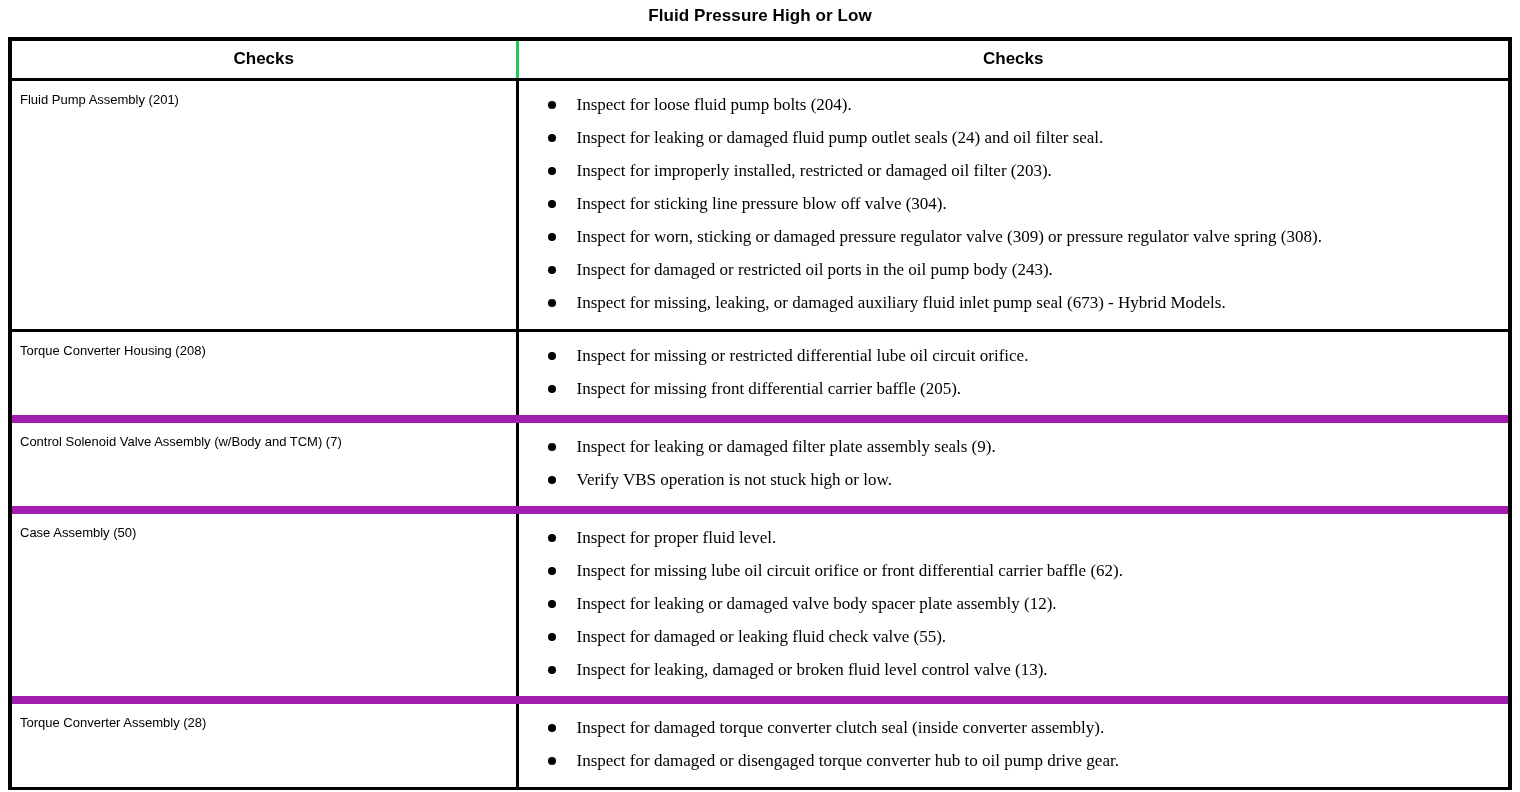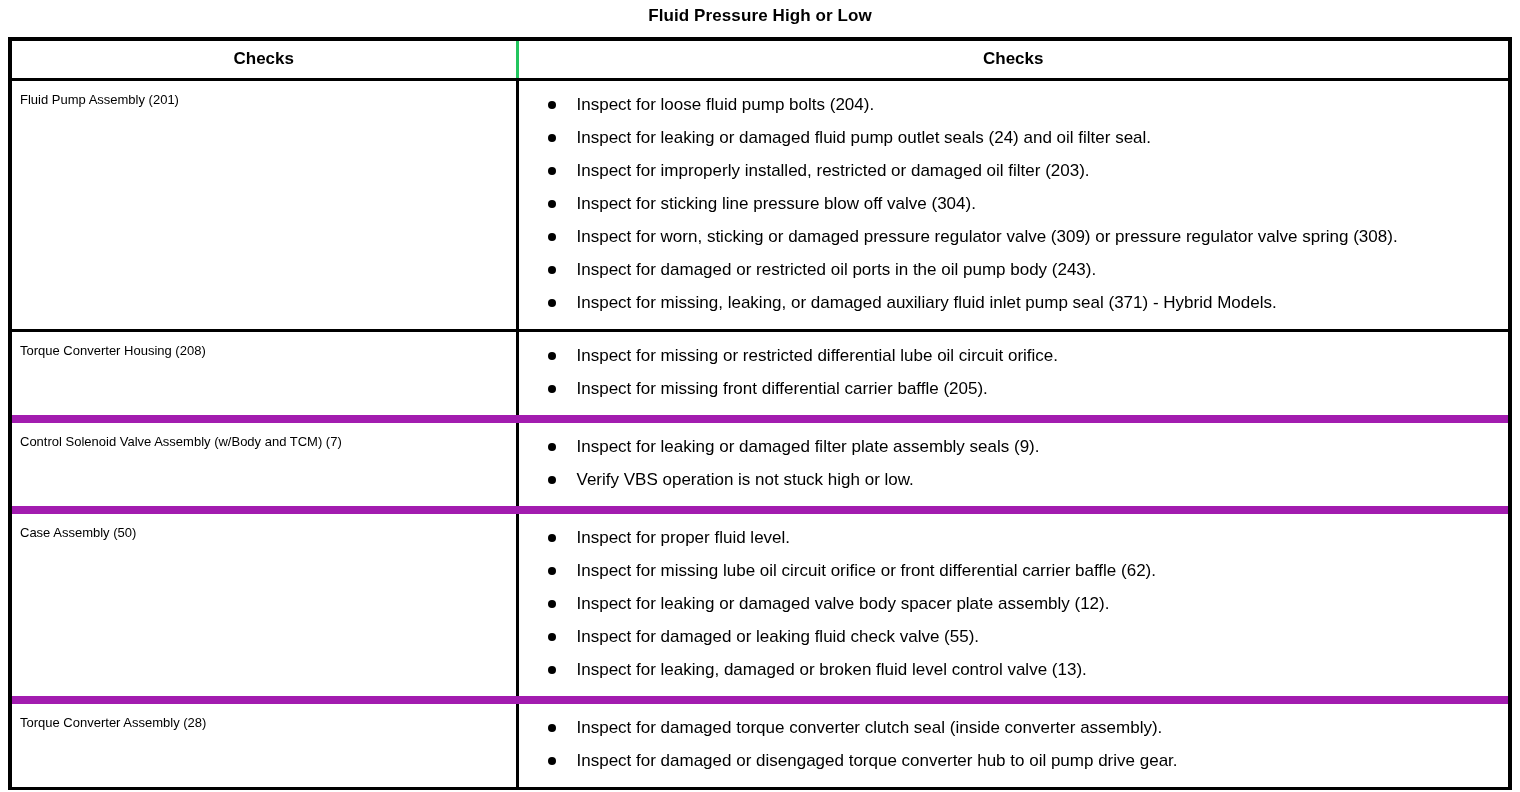--- a/index.html
+++ b/index.html
@@ -73,20 +73,21 @@
 
   td.check-cell {
     border-right: 3px solid #000;
     padding: 7px 8px 10px 8px;
     font-size: 13px;
     line-height: 24px;
   }
 
   td.cause-cell {
     padding: 7px 10px 10px 0;
+    font-family: Liberation Serif, serif;
   }
 
   ul.causes {
     list-style: none;
     margin: 0;
     padding: 0;
   }
   ul.causes li {
     position: relative;
     padding-left: 58px;
@@ -127,21 +128,21 @@
           <tr class="thick-sep">
             <td class="check-cell">Fluid Pump Assembly (201)</td>
             <td class="cause-cell">
               <ul class="causes">
                 <li><span class="bullet"></span><span>Inspect for loose fluid pump bolts (204).</span></li>
                 <li><span class="bullet"></span><span>Inspect for leaking or damaged fluid pump outlet seals (24) and oil filter seal.</span></li>
                 <li><span class="bullet"></span><span>Inspect for improperly installed, restricted or damaged oil filter (203).</span></li>
                 <li><span class="bullet"></span><span>Inspect for sticking line pressure blow off valve (304).</span></li>
                 <li><span class="bullet"></span><span>Inspect for worn, sticking or damaged pressure regulator valve (309) or pressure regulator valve spring (308).</span></li>
                 <li><span class="bullet"></span><span>Inspect for damaged or restricted oil ports in the oil pump body (243).</span></li>
-                <li><span class="bullet"></span><span>Inspect for missing, leaking, or damaged auxiliary fluid inlet pump seal (371) - Hybrid Models.</span></li>
+                <li><span class="bullet"></span><span>Inspect for missing, leaking, or damaged auxiliary fluid inlet pump seal (673) - Hybrid Models.</span></li>
               </ul>
             </td>
           </tr>
           <tr>
             <td class="check-cell">Torque Converter Housing (208)</td>
             <td class="cause-cell">
               <ul class="causes">
                 <li><span class="bullet"></span><span>Inspect for missing or restricted differential lube oil circuit orifice.</span></li>
                 <li><span class="bullet"></span><span>Inspect for missing front differential carrier baffle (205).</span></li>
               </ul>

